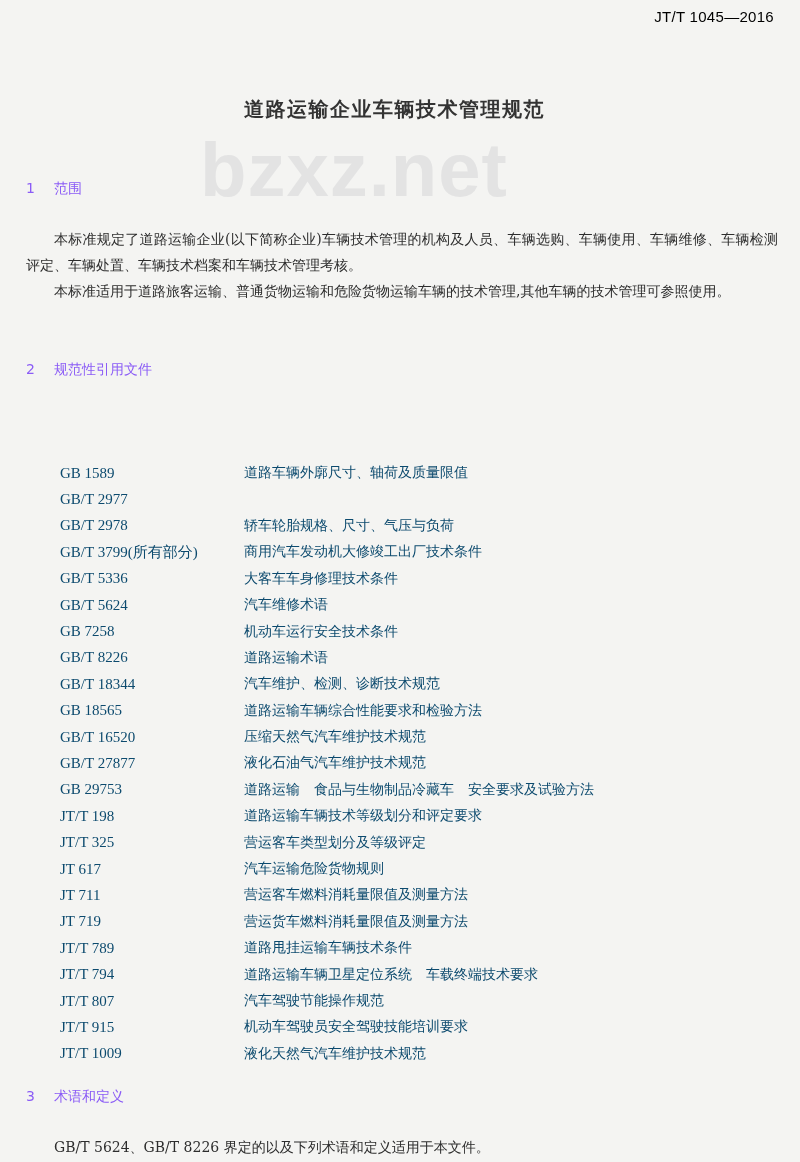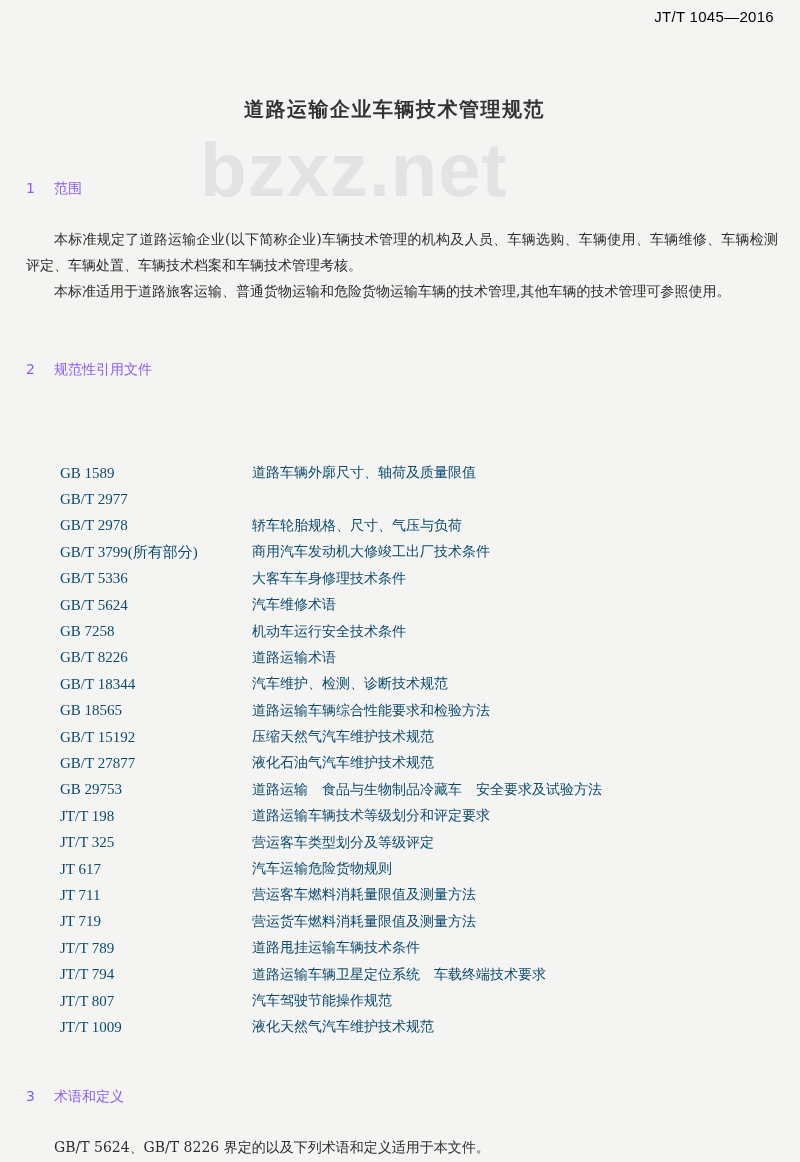--- a/index.html
+++ b/index.html
@@ -34,21 +34,21 @@
   }
   .section-heading .num { display: inline-block; width: 28px; }
   .para {
     position: absolute; left: 26px; width: 752px;
     font-size: 14px; line-height: 26px; color: #2d2d2d;
     text-indent: 28px; text-align: justify;
   }
   .refs { position: absolute; left: 60px; top: 460px; }
   .ref-row { height: 26.4px; display: flex; align-items: center; font-size: 14px; color: #0c4a6e; }
   .ref-code { width: 184px; font-family: "Liberation Serif", "DejaVu Serif", serif; font-size: 15px; }
-  .ref-title { white-space: pre; margin-left: 8px; }
+  .ref-title { white-space: pre; }
 </style>
 </head>
 <body>
 
 <div class="page">
 
   <div class="std-code">JT/T 1045—2016</div>
 
   <div class="doc-title">道路运输企业车辆技术管理规范</div>
 
@@ -98,21 +98,21 @@
       </div>
     <div class="ref-row">
         <span class="ref-code">GB/T 18344</span>
         <span class="ref-title">汽车维护、检测、诊断技术规范</span>
       </div>
     <div class="ref-row">
         <span class="ref-code">GB 18565</span>
         <span class="ref-title">道路运输车辆综合性能要求和检验方法</span>
       </div>
     <div class="ref-row">
-        <span class="ref-code">GB/T 15192</span>
+        <span class="ref-code">GB/T 16520</span>
         <span class="ref-title">压缩天然气汽车维护技术规范</span>
       </div>
     <div class="ref-row">
         <span class="ref-code">GB/T 27877</span>
         <span class="ref-title">液化石油气汽车维护技术规范</span>
       </div>
     <div class="ref-row">
         <span class="ref-code">GB 29753</span>
         <span class="ref-title">道路运输　食品与生物制品冷藏车　安全要求及试验方法</span>
       </div>
@@ -142,20 +142,24 @@
       </div>
     <div class="ref-row">
         <span class="ref-code">JT/T 794</span>
         <span class="ref-title">道路运输车辆卫星定位系统　车载终端技术要求</span>
       </div>
     <div class="ref-row">
         <span class="ref-code">JT/T 807</span>
         <span class="ref-title">汽车驾驶节能操作规范</span>
       </div>
     <div class="ref-row">
+        <span class="ref-code">JT/T 915</span>
+        <span class="ref-title">机动车驾驶员安全驾驶技能培训要求</span>
+      </div>
+    <div class="ref-row">
         <span class="ref-code">JT/T 1009</span>
         <span class="ref-title">液化天然气汽车维护技术规范</span>
       </div>
   </div>
 
   <div class="section-heading" style="top:1088px;">
     <span class="num">3</span><span>术语和定义</span>
   </div>
   <div class="para" style="top:1134px;">GB/T 5624、GB/T 8226 界定的以及下列术语和定义适用于本文件。</div>
 

